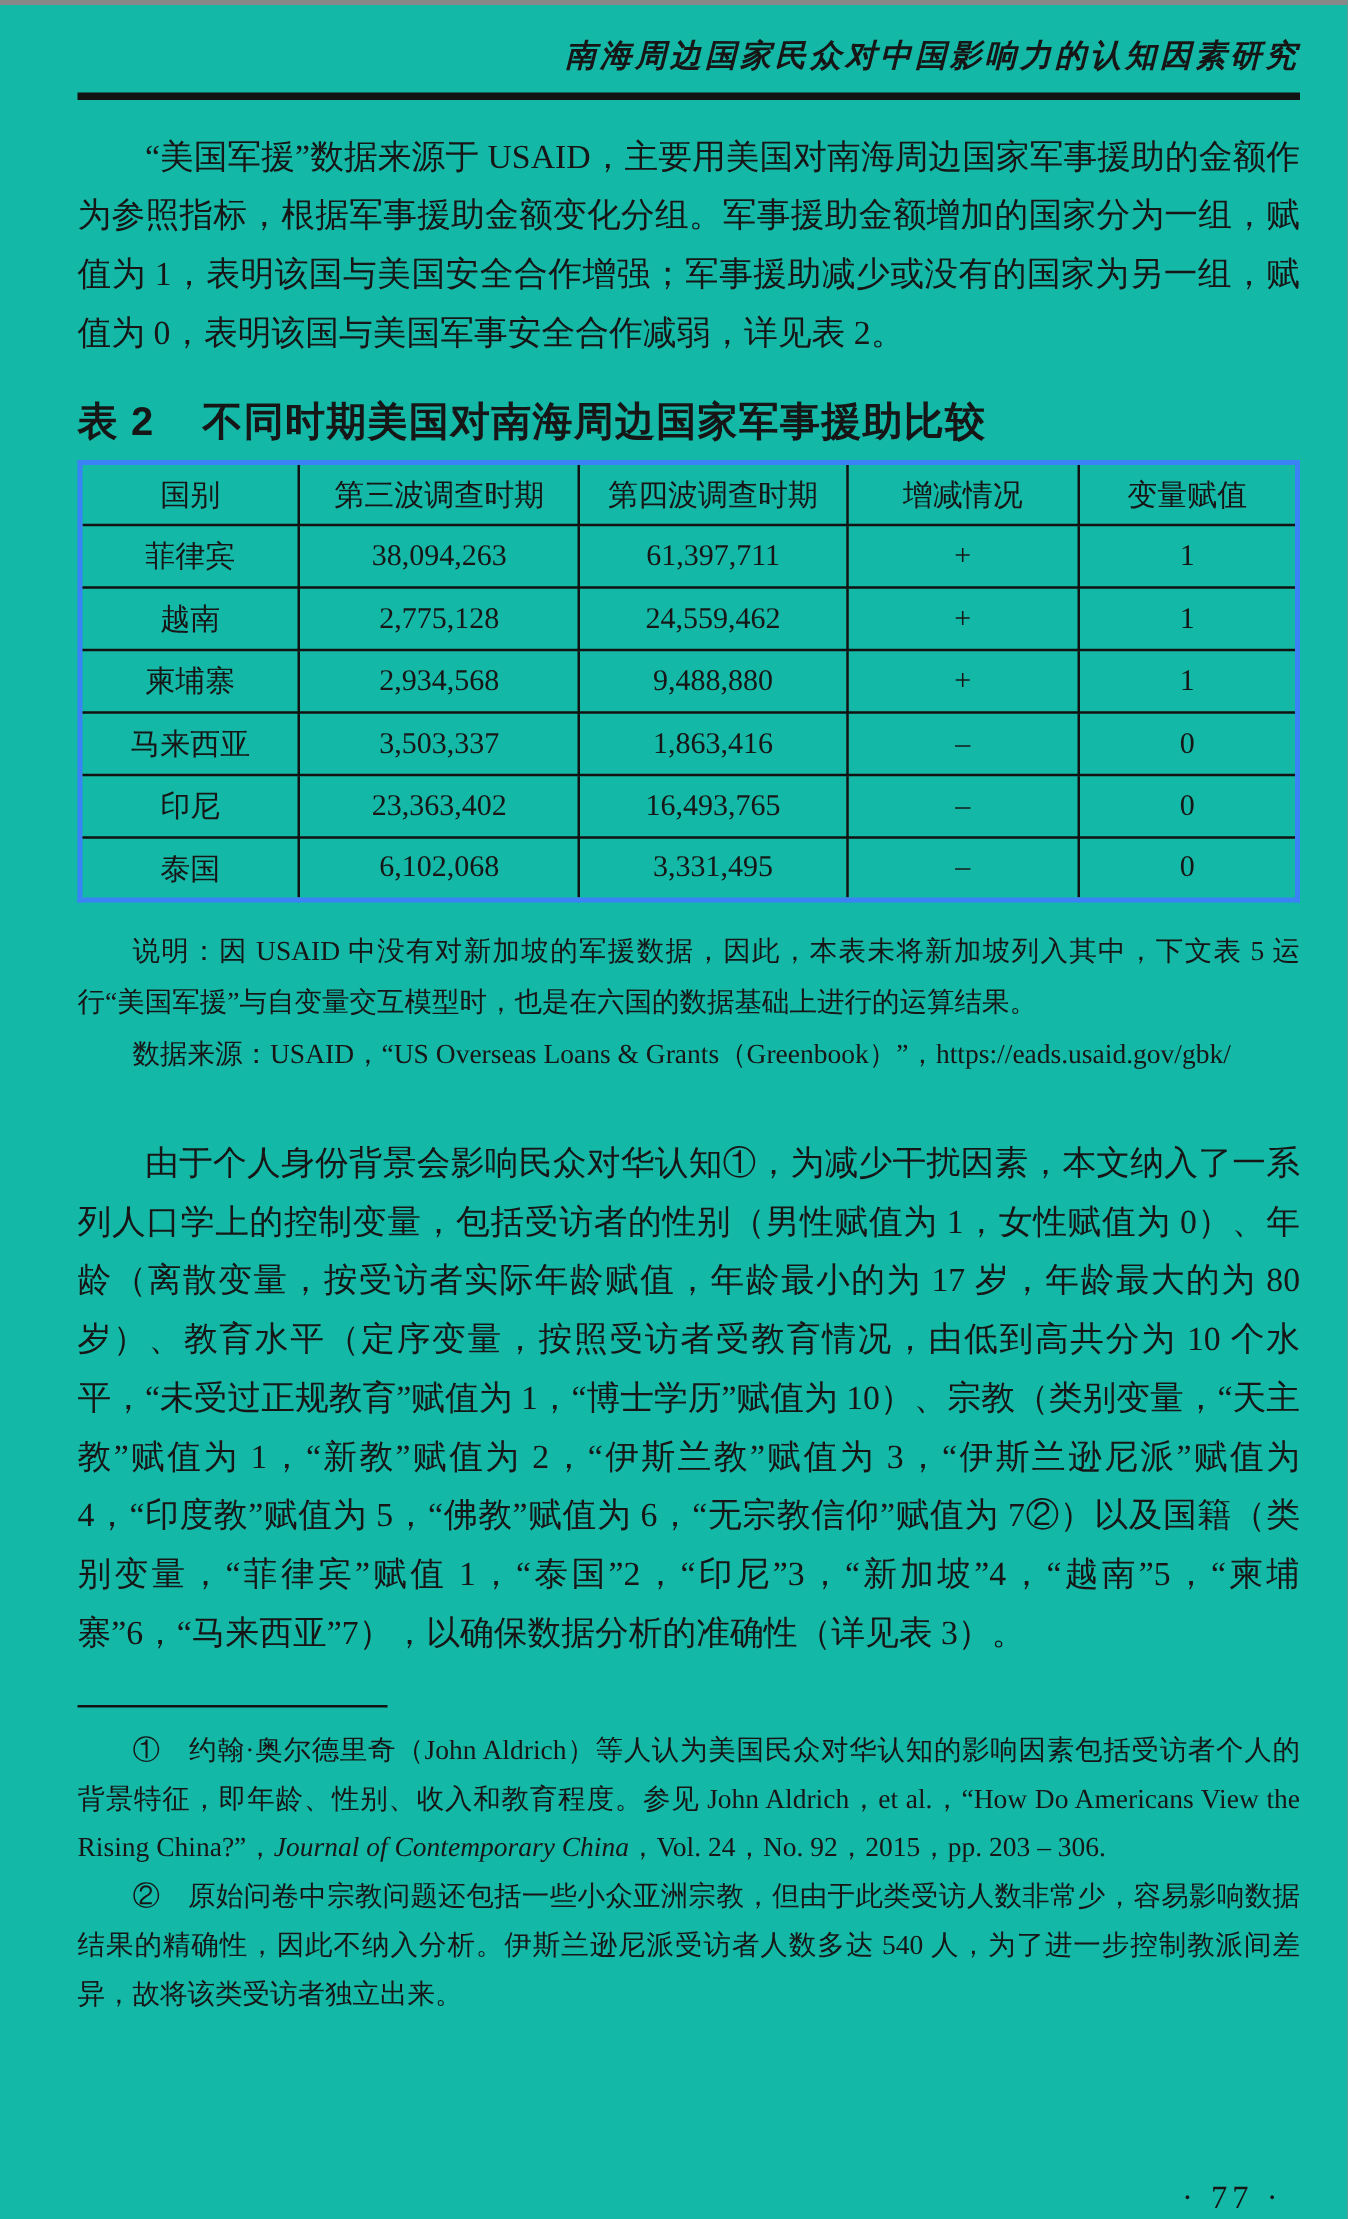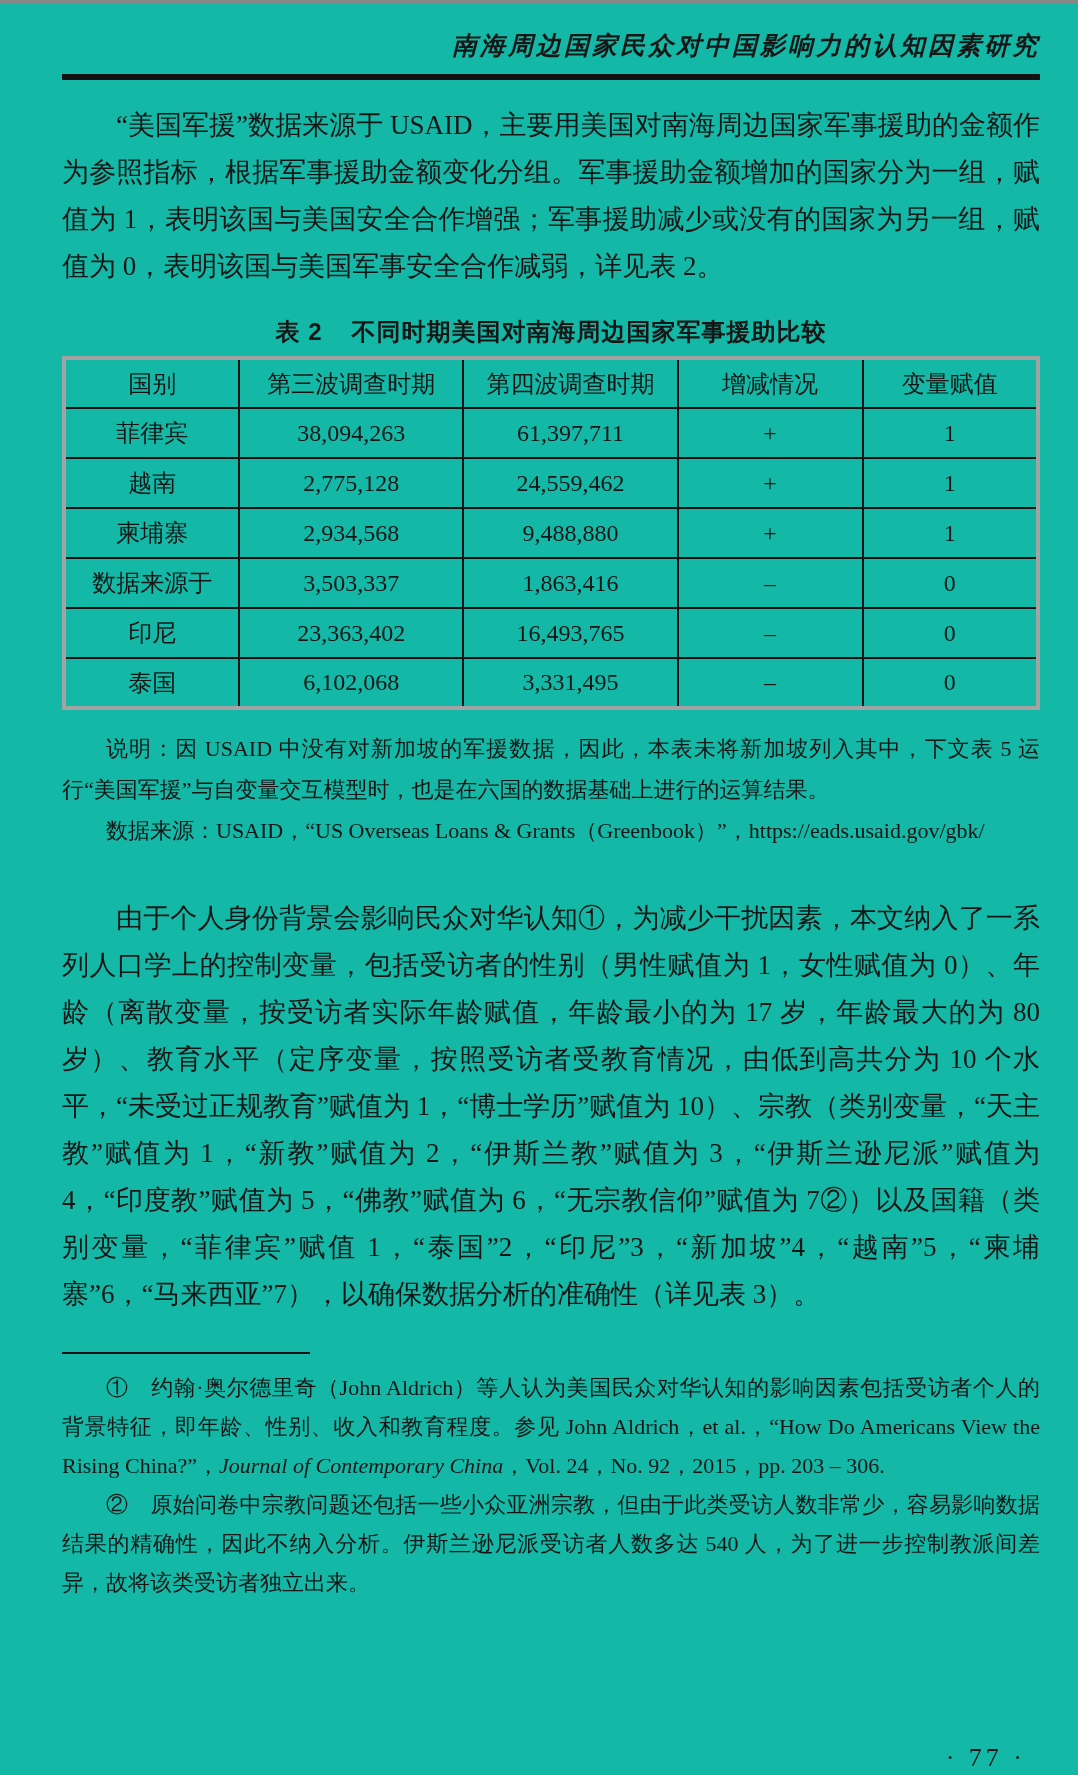--- a/index.html
+++ b/index.html
@@ -35,38 +35,37 @@
     margin-top: 22px;
     font-size: 27px;
     line-height: 47px;
     text-align: justify;
     text-indent: 2em;
   }
   .para2 { margin-top: 44px; }
   
   .table-caption {
     margin-top: 26px;
-    text-align: center;
     font-family: "Liberation Sans", "DejaVu Sans", sans-serif;
     font-weight: bold;
-    font-size: 24px;
+    font-size: 32px;
     letter-spacing: 1px;
   }
   .caption-space { display: inline-block; width: 1.2em; }
   .unit-note {
     margin-top: 14px;
     text-align: right;
     font-size: 23px;
     padding-right: 2px;
   }
   table.data-table {
     width: 100%;
     margin-top: 8px;
     border-collapse: collapse;
-    border: 4px solid #a3a3a3;
+    border: 4px solid #3b82f6;
     table-layout: fixed;
   }
   table.data-table th, table.data-table td {
     border: 2px solid #121212;
     text-align: center;
     vertical-align: middle;
     font-weight: normal;
     font-size: 24px;
     height: 50px;
     padding: 0 4px;
@@ -152,21 +151,21 @@
         <td>1</td>
       </tr>
       <tr>
         <td>柬埔寨</td>
         <td>2,934,568</td>
         <td>9,488,880</td>
         <td>+</td>
         <td>1</td>
       </tr>
       <tr>
-        <td>数据来源于</td>
+        <td>马来西亚</td>
         <td>3,503,337</td>
         <td>1,863,416</td>
         <td>–</td>
         <td>0</td>
       </tr>
       <tr>
         <td>印尼</td>
         <td>23,363,402</td>
         <td>16,493,765</td>
         <td>–</td>

